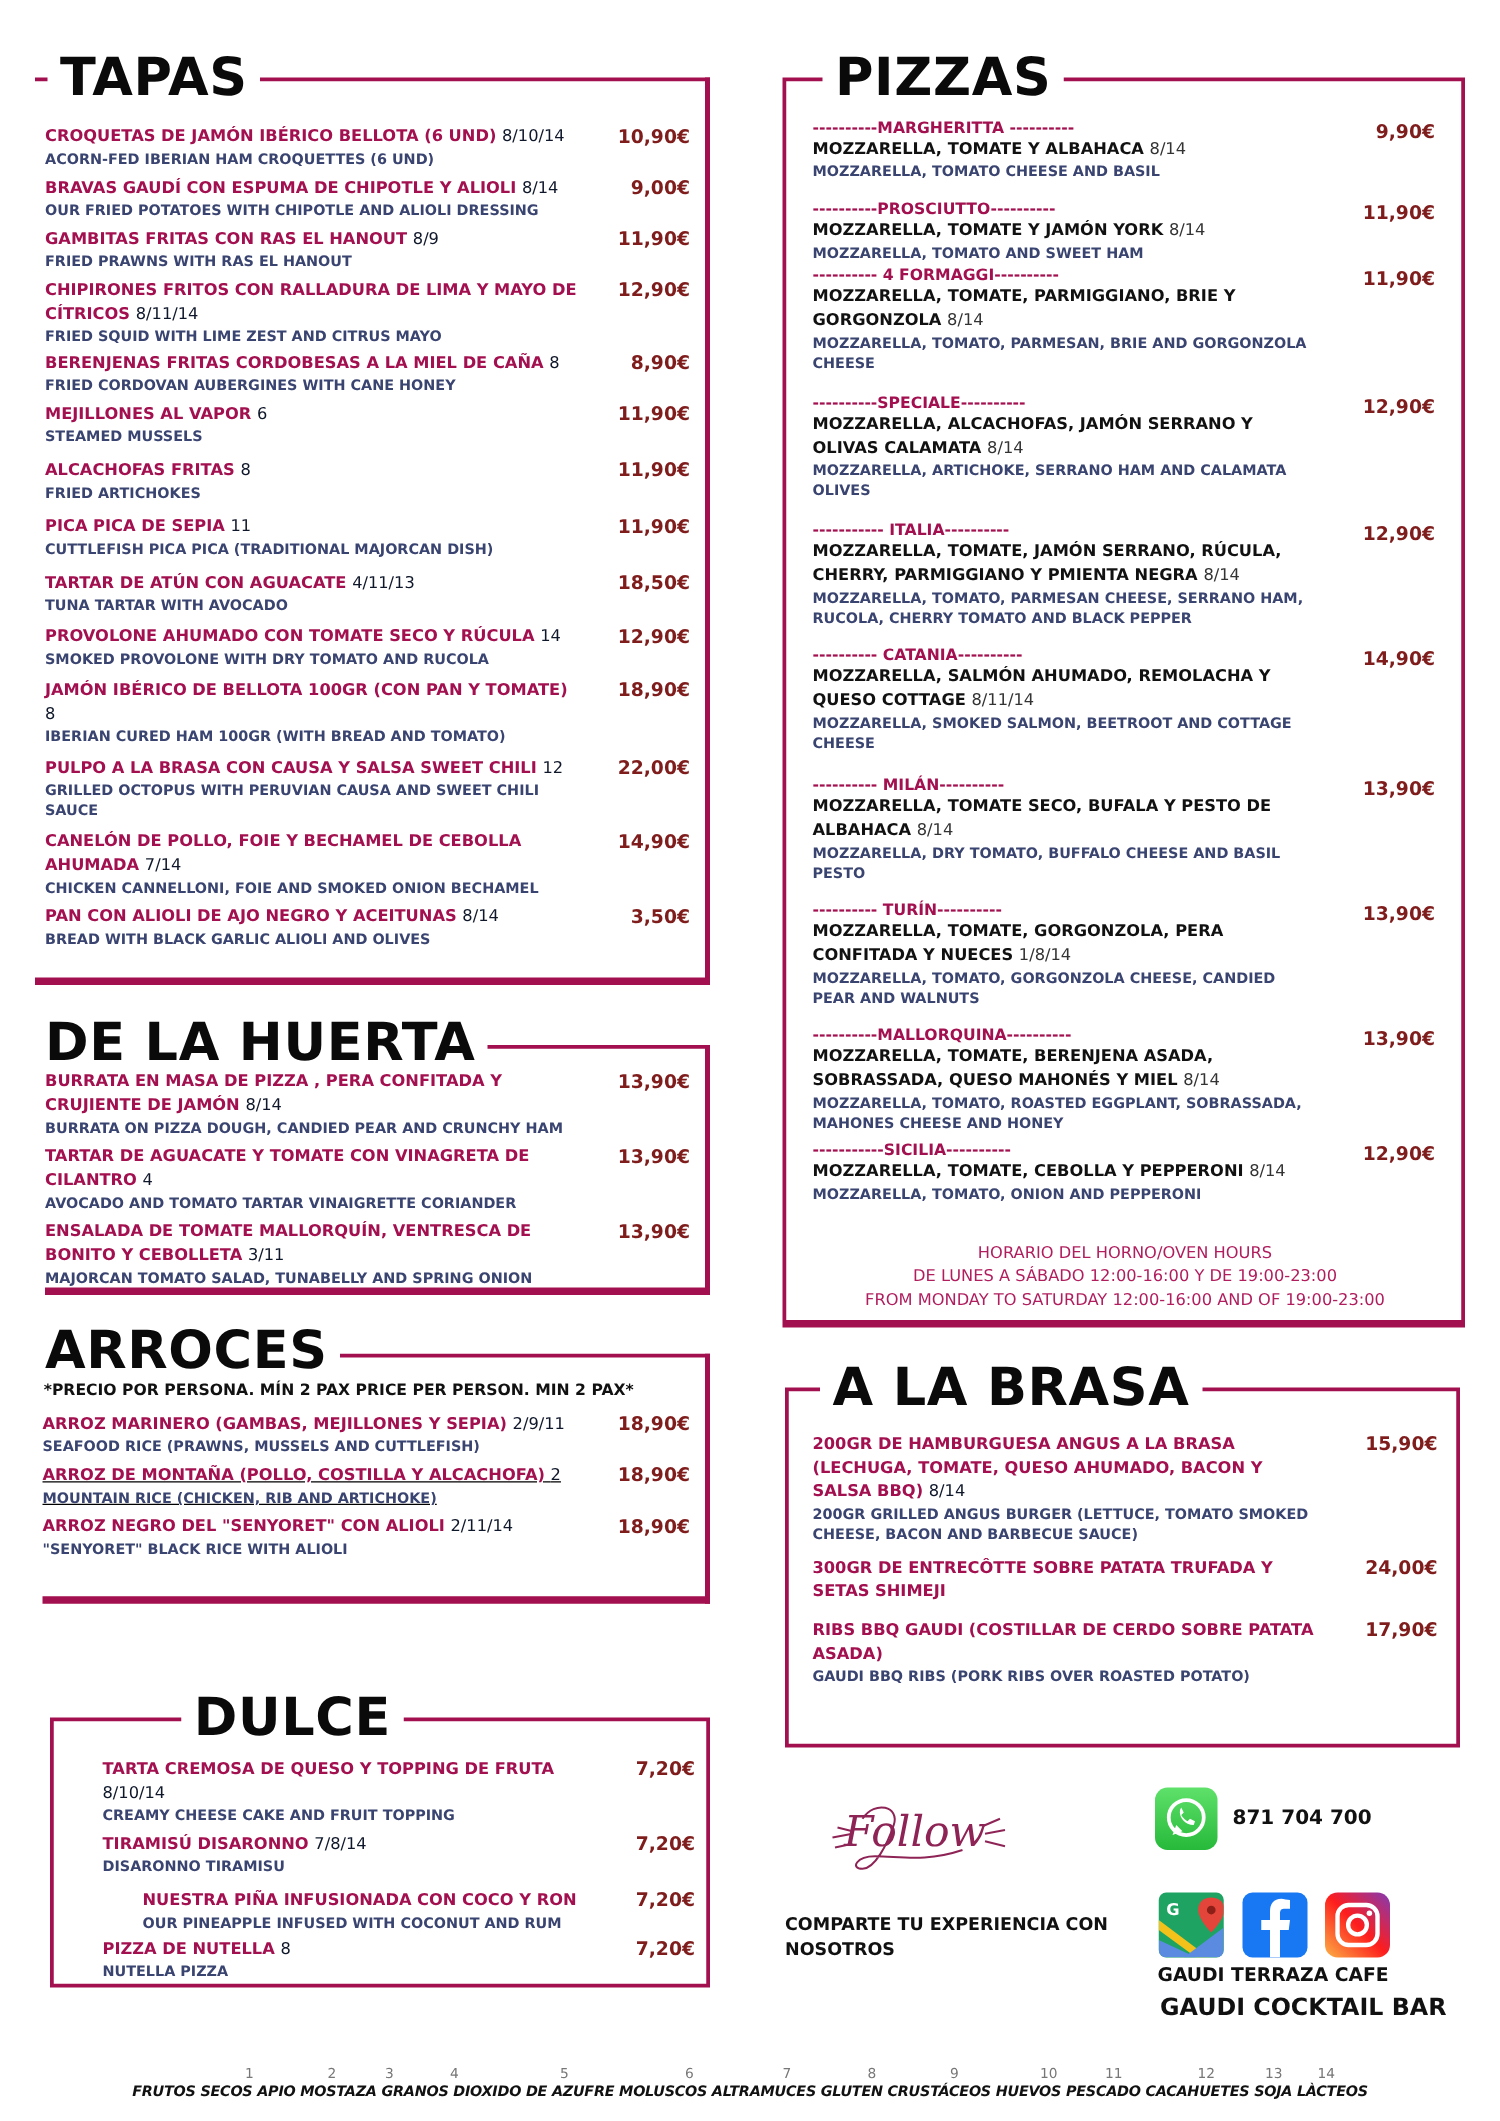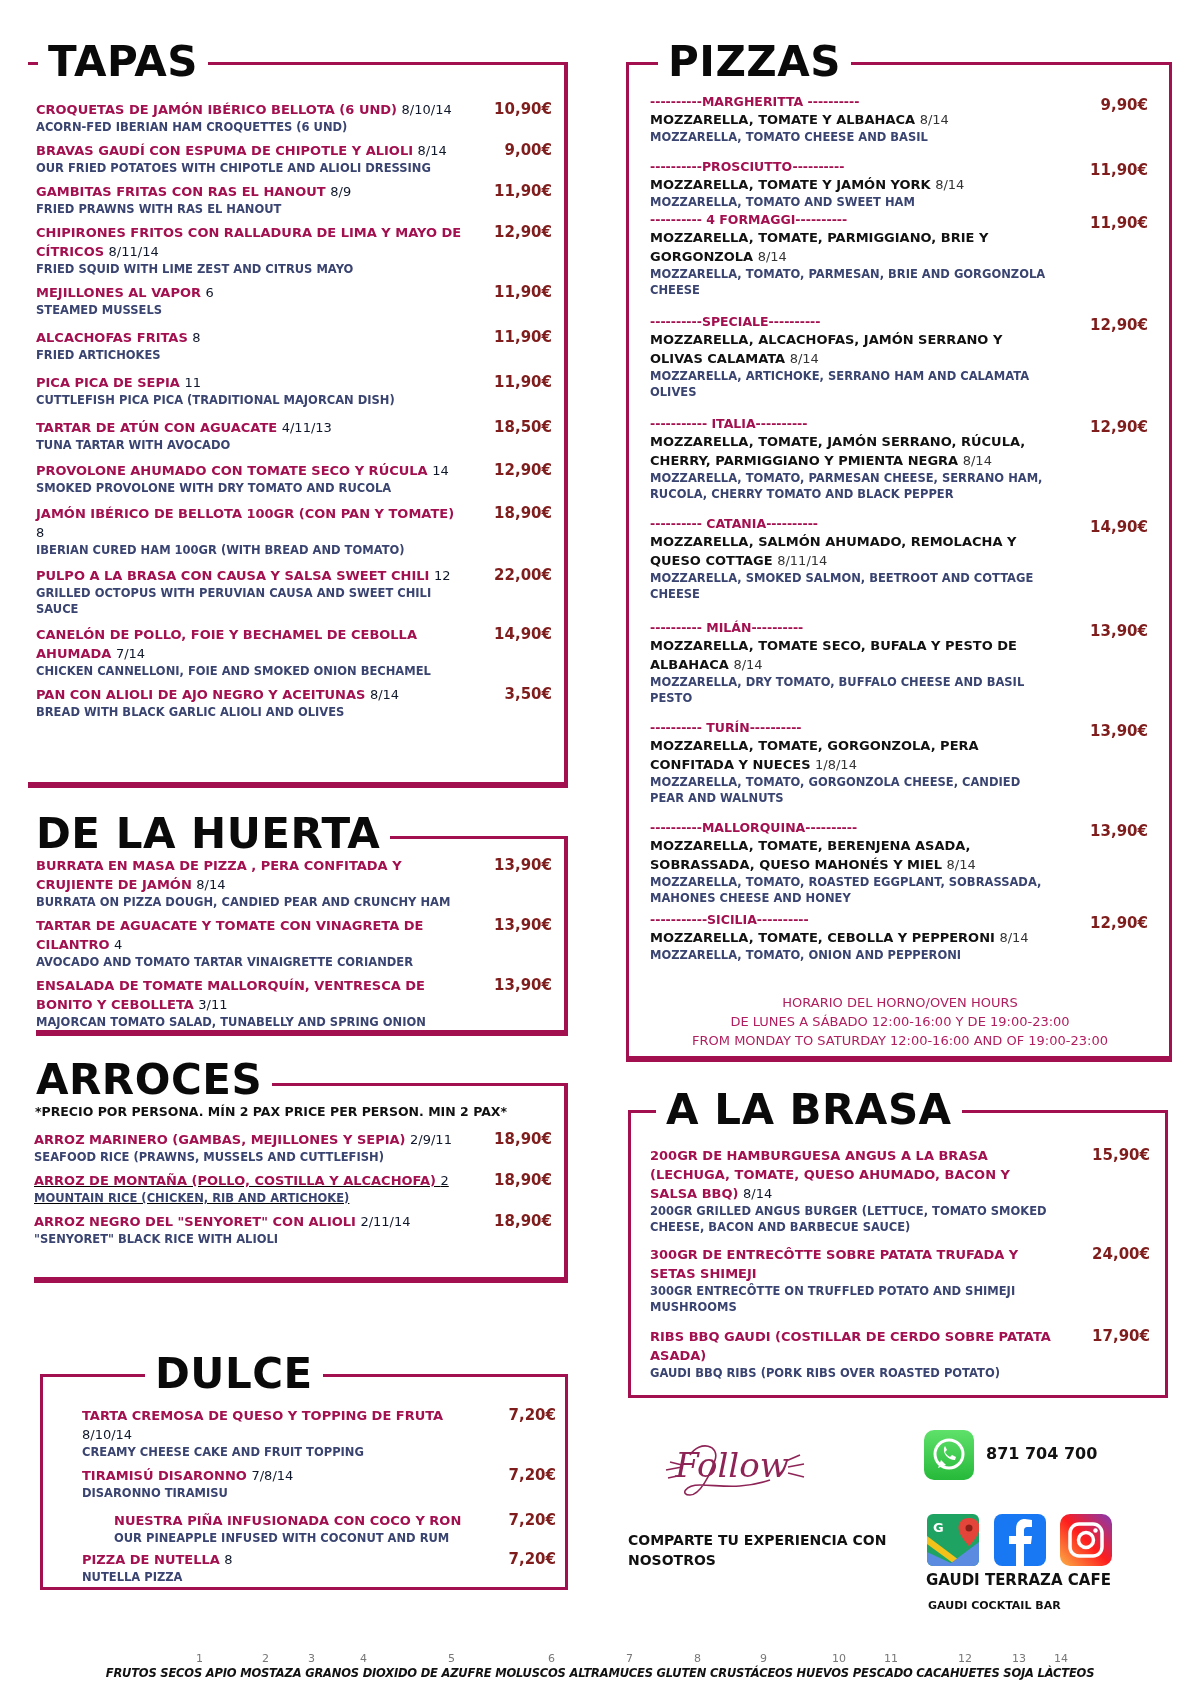--- a/index.html
+++ b/index.html
@@ -38,20 +38,25 @@
     <div class="menu-item" style="position:relative; margin-top:6px;">
       <div class="name"><span>GAMBITAS FRITAS CON RAS EL HANOUT</span> <span class="allerg">8/9</span></div>
       <div class="desc">FRIED PRAWNS WITH RAS EL HANOUT</div>
       <div class="price">11,90€</div>
     </div>
     <div class="menu-item" style="position:relative; margin-top:6px;">
       <div class="name"><span>CHIPIRONES FRITOS CON RALLADURA DE LIMA Y MAYO DE CÍTRICOS</span> <span class="allerg">8/11/14</span></div>
       <div class="desc">FRIED SQUID WITH LIME ZEST AND CITRUS MAYO</div>
       <div class="price">12,90€</div>
     </div>
+    <div class="menu-item" style="position:relative; margin-top:4px;">
+      <div class="name"><span>BERENJENAS FRITAS CORDOBESAS A LA MIEL DE CAÑA</span> <span class="allerg">8</span></div>
+      <div class="desc">FRIED CORDOVAN AUBERGINES WITH CANE HONEY</div>
+      <div class="price">8,90€</div>
+    </div>
     <div class="menu-item" style="position:relative; margin-top:6px;">
       <div class="name"><span>MEJILLONES AL VAPOR</span> <span class="allerg">6</span></div>
       <div class="desc">STEAMED MUSSELS</div>
       <div class="price">11,90€</div>
     </div>
     <div class="menu-item" style="position:relative; margin-top:10px;">
       <div class="name"><span>ALCACHOFAS FRITAS</span> <span class="allerg">8</span></div>
       <div class="desc">FRIED ARTICHOKES</div>
       <div class="price">11,90€</div>
     </div>
@@ -231,21 +236,20 @@
 <div class="box" style="left:628px; top:1110px; width:540px; height:288px;"></div>
 <div class="sec-title" style="left:656px; top:1090px;">A LA BRASA</div>
 <div id="brasa-list" style="position:absolute; left:650px; top:1146px; width:500px;">
     <div class="menu-item" style="position:relative; margin-top:0px;">
       <div class="name"><span>200GR DE HAMBURGUESA ANGUS A LA BRASA (LECHUGA, TOMATE, QUESO AHUMADO, BACON Y  SALSA BBQ)</span> <span class="allerg">8/14</span></div>
       <div class="desc">200GR GRILLED ANGUS BURGER (LETTUCE, TOMATO SMOKED CHEESE, BACON AND BARBECUE SAUCE)</div>
       <div class="price">15,90€</div>
     </div>
     <div class="menu-item" style="position:relative; margin-top:10px;">
       <div class="name"><span>300GR DE ENTRECÔTTE  SOBRE PATATA TRUFADA Y SETAS SHIMEJI</span> <span class="allerg"></span></div>
-      <div class="desc">300GR ENTRECÔTTE ON TRUFFLED POTATO AND SHIMEJI MUSHROOMS</div>
       <div class="price">24,00€</div>
     </div>
     <div class="menu-item" style="position:relative; margin-top:12px;">
       <div class="name"><span>RIBS BBQ GAUDI (COSTILLAR DE CERDO SOBRE PATATA ASADA)</span> <span class="allerg"></span></div>
       <div class="desc">GAUDI BBQ RIBS (PORK RIBS OVER ROASTED POTATO)</div>
       <div class="price">17,90€</div>
     </div>
   </div>
 
 <div style="position:absolute; left:660px; top:1425px; width:150px; height:90px;">
@@ -289,21 +293,21 @@
     </svg>
 </div>
 <div style="position:absolute; left:1060px; top:1514px; width:52px; height:52px; border-radius:10px; background:linear-gradient(45deg,#fcb045,#fd1d1d 50%,#833ab4);">
   <svg width="52" height="52" viewBox="0 0 52 52">
       <rect x="10" y="10" width="32" height="32" rx="9" fill="none" stroke="#fff" stroke-width="3.5"></rect>
       <circle cx="26" cy="26" r="7.5" fill="none" stroke="#fff" stroke-width="3.5"></circle>
       <circle cx="35.5" cy="16.5" r="2.2" fill="#fff"></circle>
     </svg>
 </div>
 <div class="social-text" style="left:926px; top:1570px; font-size:15px;">GAUDI TERRAZA CAFE</div>
-<div class="social-text" style="left:928px; top:1596px; font-size:11px;">GAUDI COCKTAIL BAR</div>
+<div class="social-text" style="left:928px; top:1596px; font-size:19px;">GAUDI COCKTAIL BAR</div>
 
 <div id="allergen-numbers">
     <span class="num" style="left:196px;">1</span>
     <span class="num" style="left:262px;">2</span>
     <span class="num" style="left:308px;">3</span>
     <span class="num" style="left:360px;">4</span>
     <span class="num" style="left:448px;">5</span>
     <span class="num" style="left:548px;">6</span>
     <span class="num" style="left:626px;">7</span>
     <span class="num" style="left:694px;">8</span>

